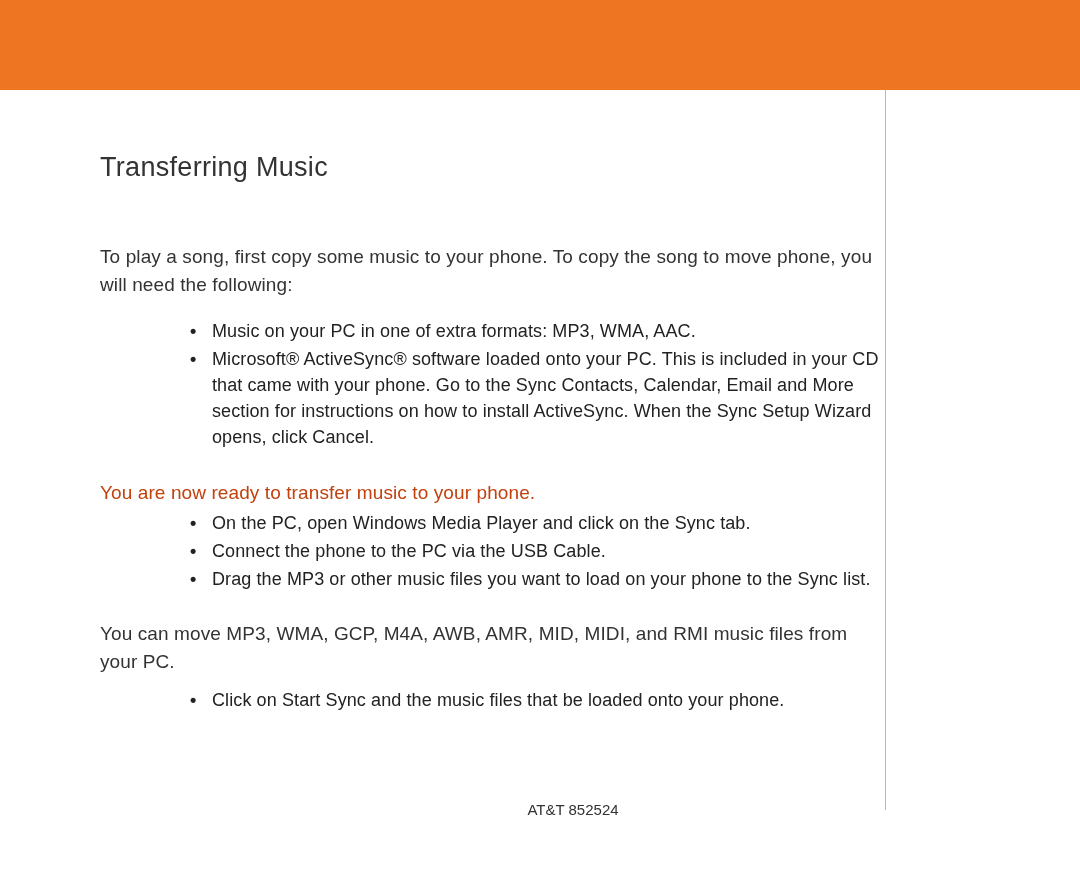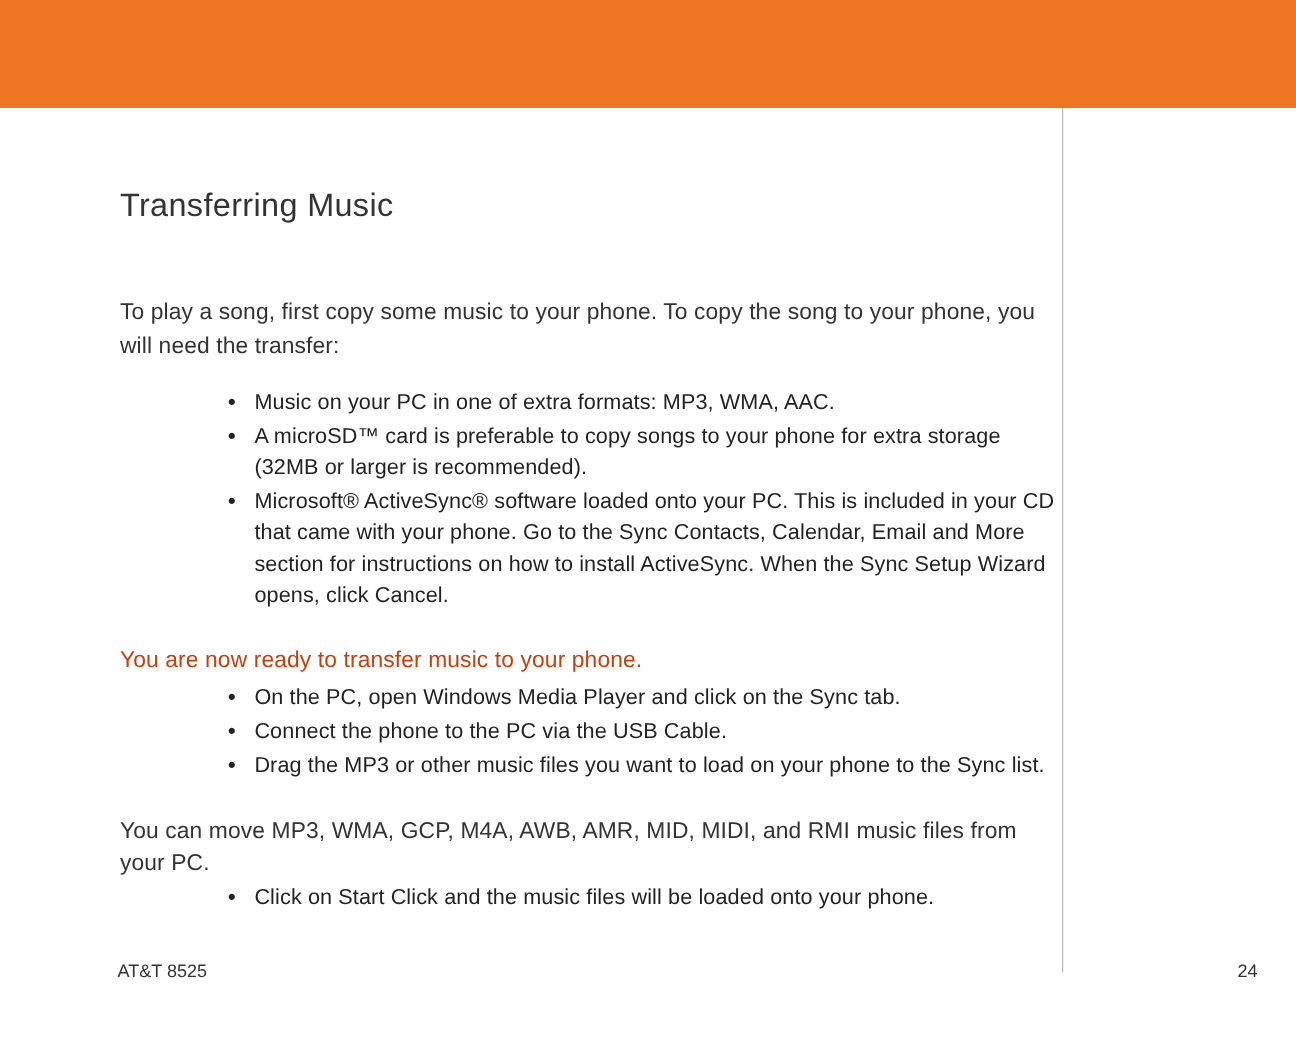--- a/index.html
+++ b/index.html
@@ -16,25 +16,25 @@
       position: relative;
       overflow: hidden;
     }
     .top-bar {
       width: 100%;
       height: 90px;
       background: #ee7623;
     }
     .content-area {
       position: absolute;
-      top: 90px;
+      top: 102px;
       left: 100px;
       width: 785px;
       height: 720px;
-      padding-top: 66px;
+      padding-top: 50px;
     }
     .divider-line {
       position: absolute;
       top: 90px;
       left: 885px;
       width: 1px;
       height: 720px;
       background: #b8b8b8;
     }
     .page-title {
@@ -82,71 +82,70 @@
       line-height: 1.45;
       margin-bottom: 4px;
       letter-spacing: 0.1px;
     }
     .last-text {
       font-size: 19px;
       font-weight: 400;
       color: #333333;
       line-height: 1.45;
       margin-top: 24px;
-      margin-bottom: 0;
+      margin-bottom: 12px;
       letter-spacing: 0.1px;
     }
     .footer {
       position: absolute;
       bottom: 60px;
       left: 98px;
       right: 32px;
       font-size: 15px;
       color: #333333;
       display: flex;
-      justify-content: space-between;
+      justify-content: center;
     }
     .footer-left {
       font-weight: 400;
     }
     .footer-right {
       font-weight: 400;
     }
   </style>
 </head>
 <body>
 
 <div class="top-bar"></div>
 
 <div class="divider-line"></div>
 
 <div class="content-area">
 
   <h1 class="page-title">Transferring Music</h1>
 
-  <p class="intro-text">To play a song, first copy some music to your phone.  To copy the song to your phone, you will need the transfer:</p>
+  <p class="intro-text">To play a song, first copy some music to your phone.  To copy the song to move phone, you will need the following:</p>
 
   <ul class="bullet-list">
     <li>Music on your PC in one of extra formats:  MP3, WMA, AAC.</li>
-    <li>A microSD™ card is preferable to copy songs to your phone for extra storage (32MB or larger is recommended).</li>
     <li>Microsoft® ActiveSync® software loaded onto your PC. This is included in your CD that came with your phone.  Go to the Sync Contacts, Calendar, Email and More section for instructions on how to install ActiveSync.  When the Sync Setup Wizard opens, click Cancel.</li>
   </ul>
 
   <p class="mid-text">You are now ready to transfer music to your phone.</p>
 
   <ul class="bullet-list">
     <li>On the PC, open Windows Media Player and click on the Sync tab.</li>
     <li>Connect the phone to the PC via the USB Cable.</li>
     <li>Drag the MP3 or other music files you want to load on your phone to the Sync list.</li>
   </ul>
 
   <p class="last-text">You can move MP3, WMA, GCP, M4A, AWB, AMR, MID, MIDI, and RMI music files from your PC.</p>
 
   <ul class="bullet-list">
-    <li>Click on Start Click and the music files will be loaded onto your phone.</li>
+    <li>Click on Start Sync and the music files that be loaded onto your phone.</li>
   </ul>
 
 </div>
 
 <div class="footer">
   <span class="footer-left">AT&amp;T 8525</span>
   <span class="footer-right">24</span>
 </div>
 
 </body></html>

